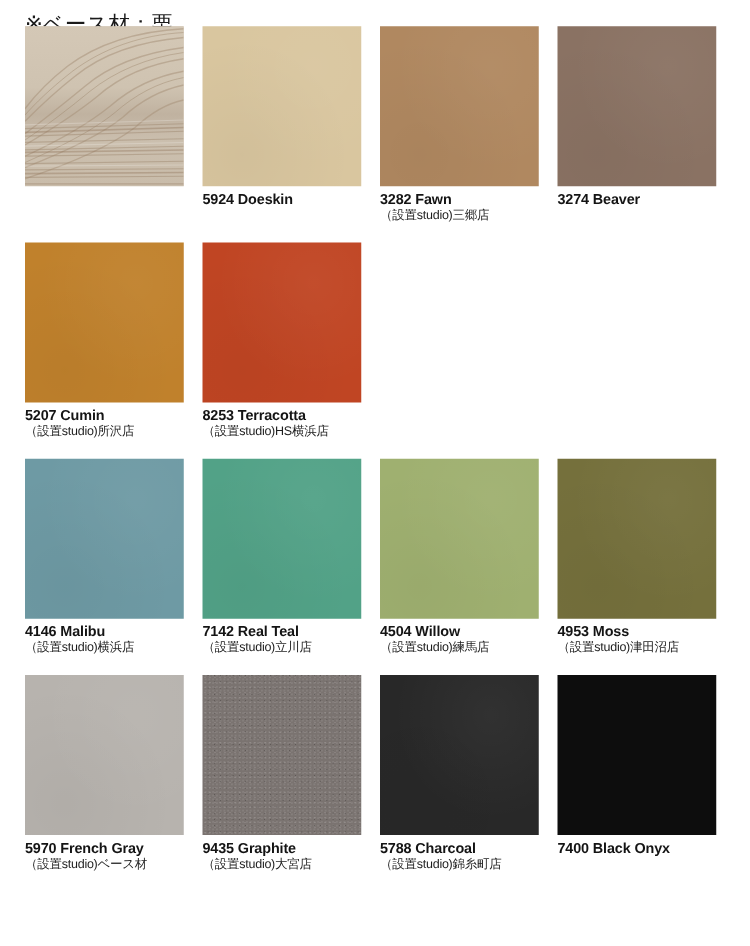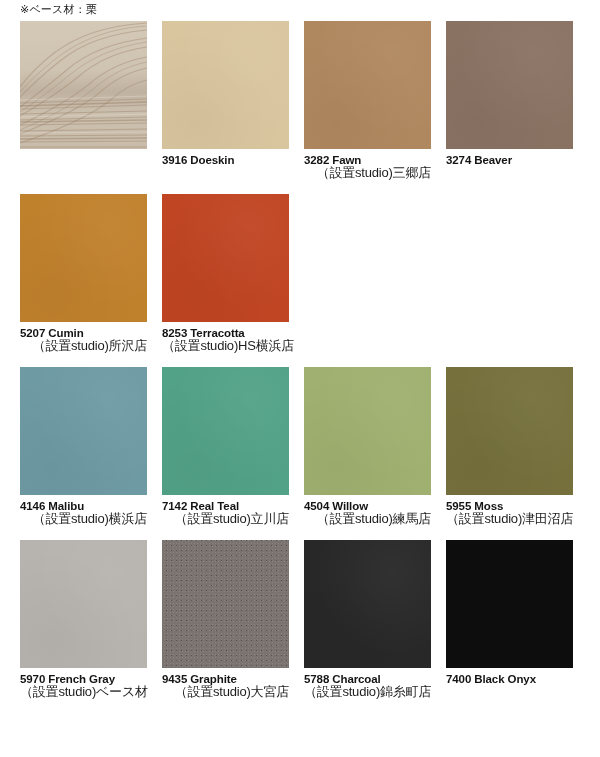--- a/index.html
+++ b/index.html
@@ -20,22 +20,22 @@
     position: relative;
     width: 600px;
     height: 757px;
     box-sizing: border-box;
   }
 
   
   .note {
     position: absolute;
     left: 20px;
-    top: 2px;
-    font-size: 11px;
+    top: 12px;
+    font-size: 17px;
     line-height: 15px;
     letter-spacing: 0.2px;
     color: #1a1a1a;
     white-space: nowrap;
   }
 
   
   .grid {
     position: absolute;
     left: 20px;
@@ -68,27 +68,26 @@
     font-size: 11.5px;
     line-height: 14px;
     font-weight: 600;
     letter-spacing: -0.1px;
     margin-top: 4px;
     color: #141414;
     white-space: nowrap;
   }
 
   .sublabel {
-    font-size: 13px;
+    font-size: 10px;
     line-height: 12px;
     letter-spacing: -0.2px;
     color: #1d1d1d;
     white-space: nowrap;
     margin-top: 0px;
-    text-align: right;
   }
   .sublabel:empty { display: block; height: 12px; }
 
   
   .wood {
     background-color: #cfc2b0;
   }
   .wood .grain-svg {
     position: absolute;
     inset: 0;
@@ -182,21 +181,21 @@
               <path d="M0,112 L127,111"></path>
             </g>
           </svg>
         </div>
         <div class="label"></div>
         <div class="sublabel"></div>
       </div>
 
       <div class="cell">
         <div class="swatch sheen" style="background-color: rgb(217, 198, 159);"></div>
-        <div class="label">3916 Doeskin</div>
+        <div class="label">5924 Doeskin</div>
         <div class="sublabel"></div>
       </div>
 
       <div class="cell">
         <div class="swatch sheen" style="background-color: rgb(176, 136, 96);"></div>
         <div class="label">3282 Fawn</div>
         <div class="sublabel">（設置studio)三郷店</div>
       </div>
 
       <div class="cell">
@@ -236,21 +235,21 @@
       </div>
 
       <div class="cell">
         <div class="swatch sheen" style="background-color: rgb(159, 176, 112);"></div>
         <div class="label">4504 Willow</div>
         <div class="sublabel">（設置studio)練馬店</div>
       </div>
 
       <div class="cell">
         <div class="swatch sheen" style="background-color: rgb(117, 112, 60);"></div>
-        <div class="label">5955 Moss</div>
+        <div class="label">4953 Moss</div>
         <div class="sublabel">（設置studio)津田沼店</div>
       </div>
     </div>
 
     <div class="row">
       <div class="cell">
         <div class="swatch sheen" style="background-color: rgb(183, 179, 174);"></div>
         <div class="label">5970 French Gray</div>
         <div class="sublabel">（設置studio)ベース材</div>
       </div>

